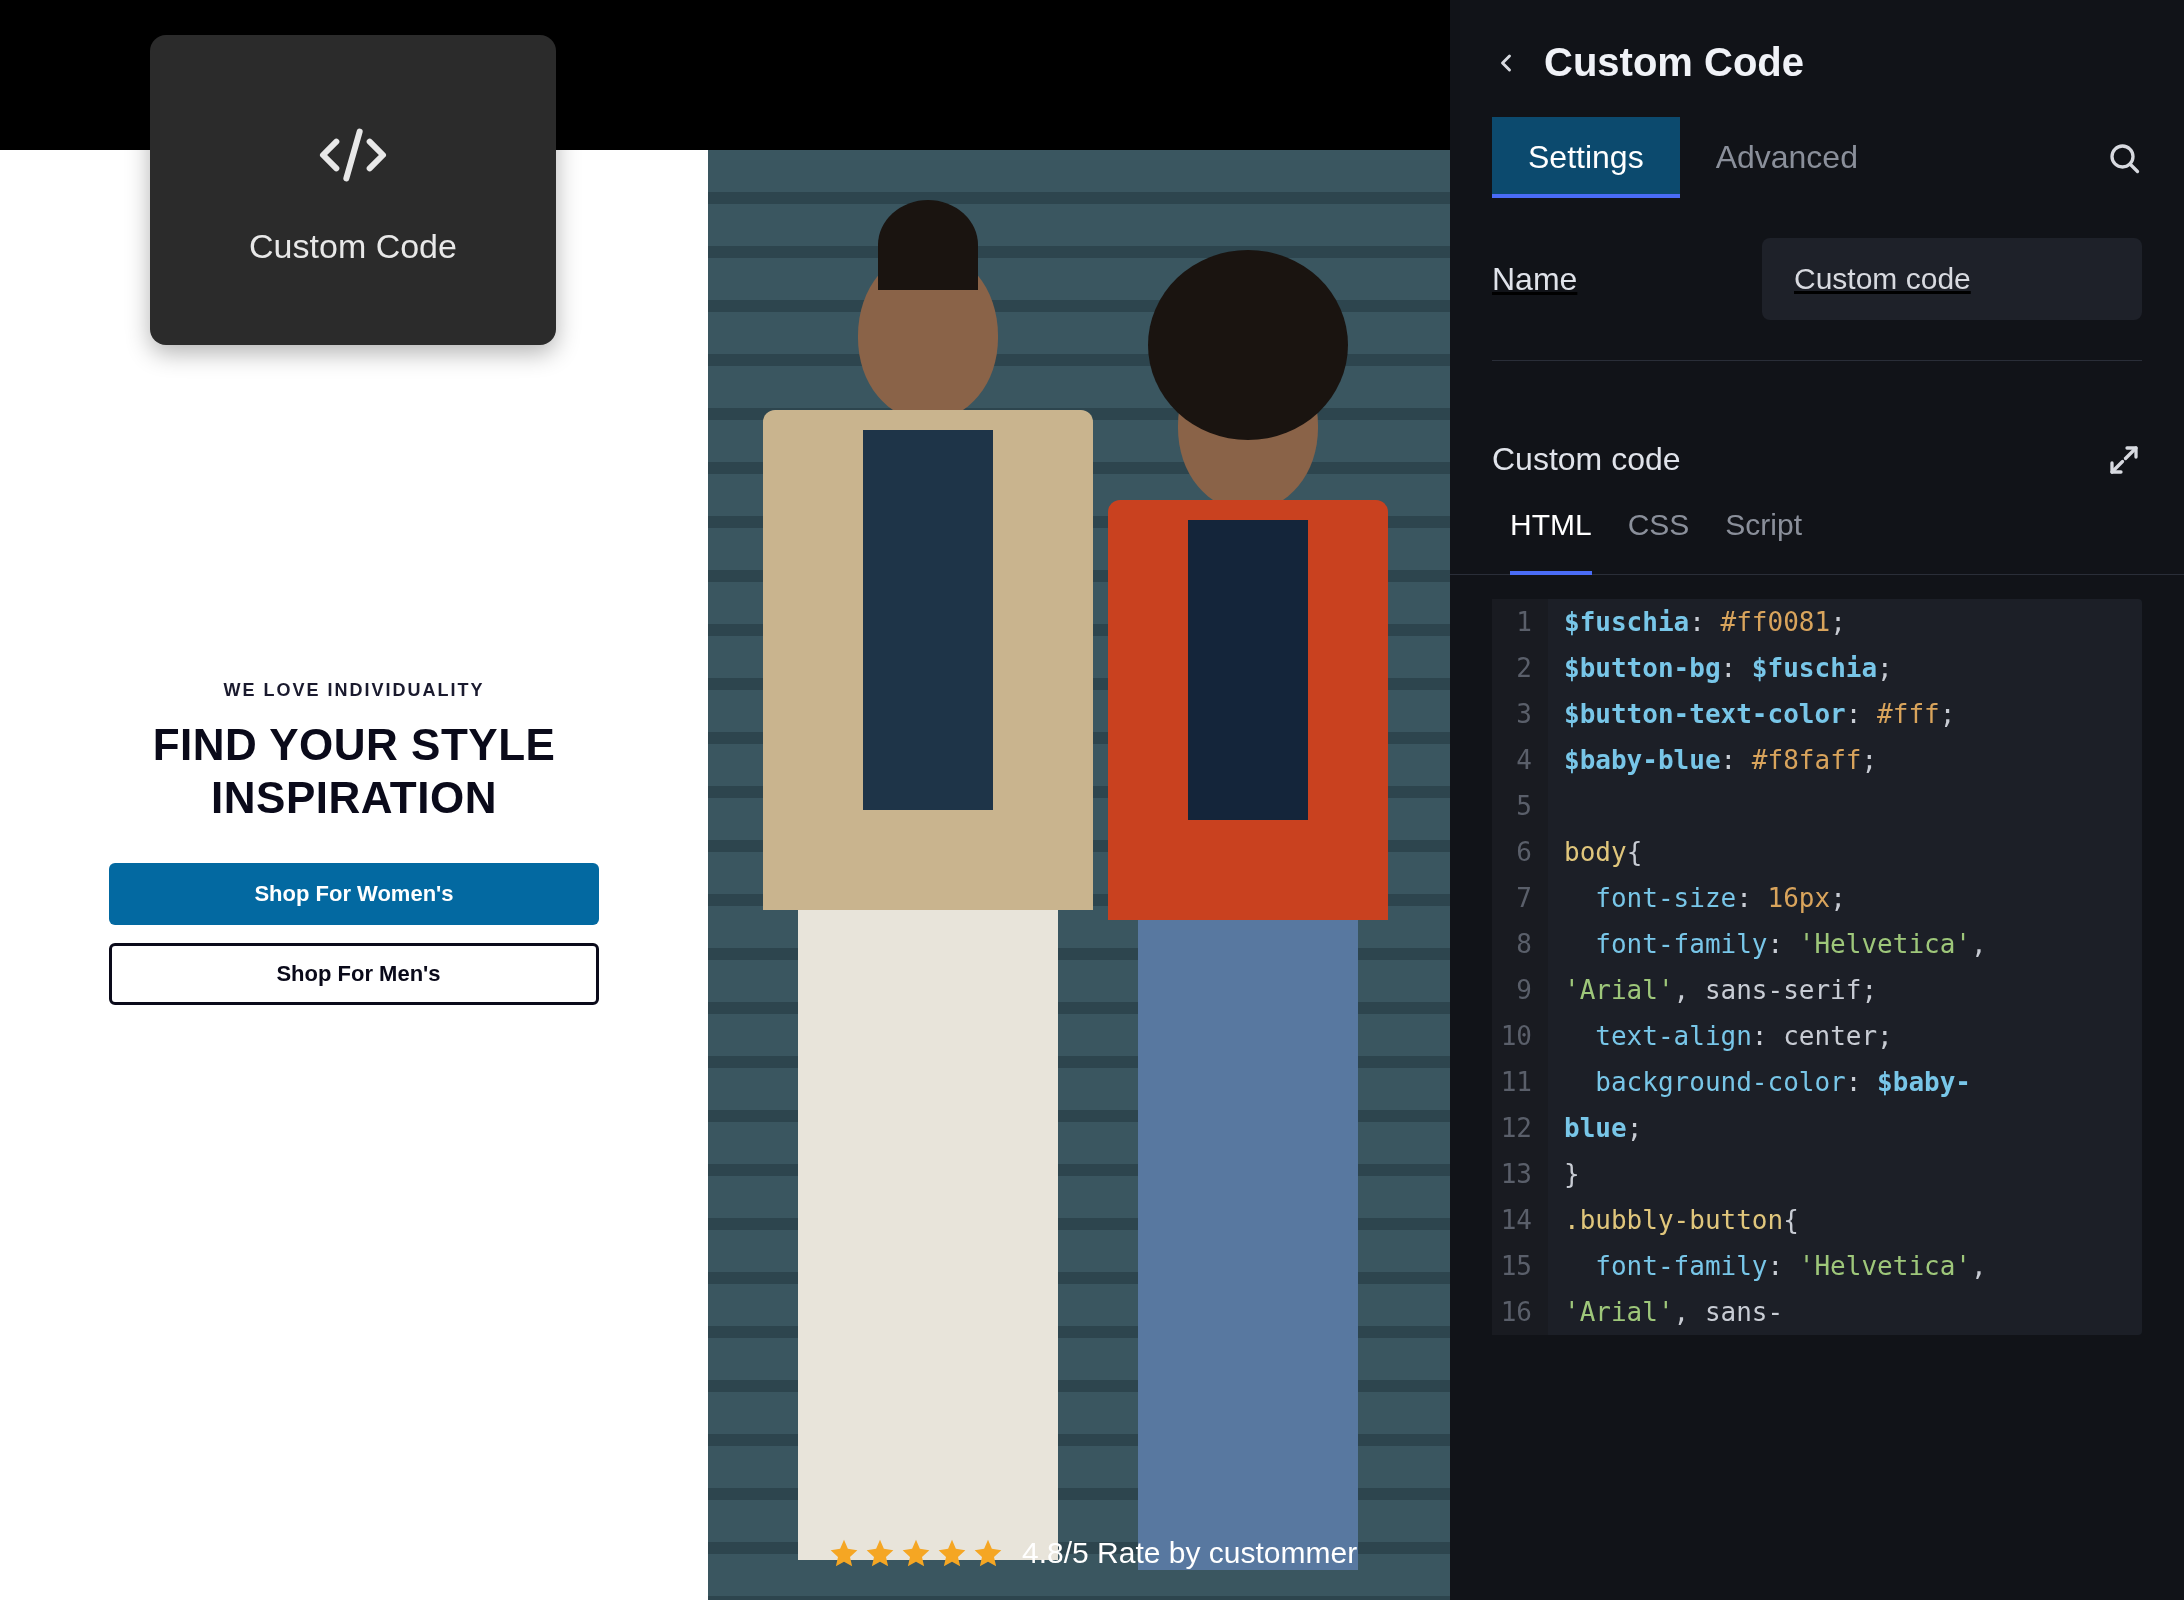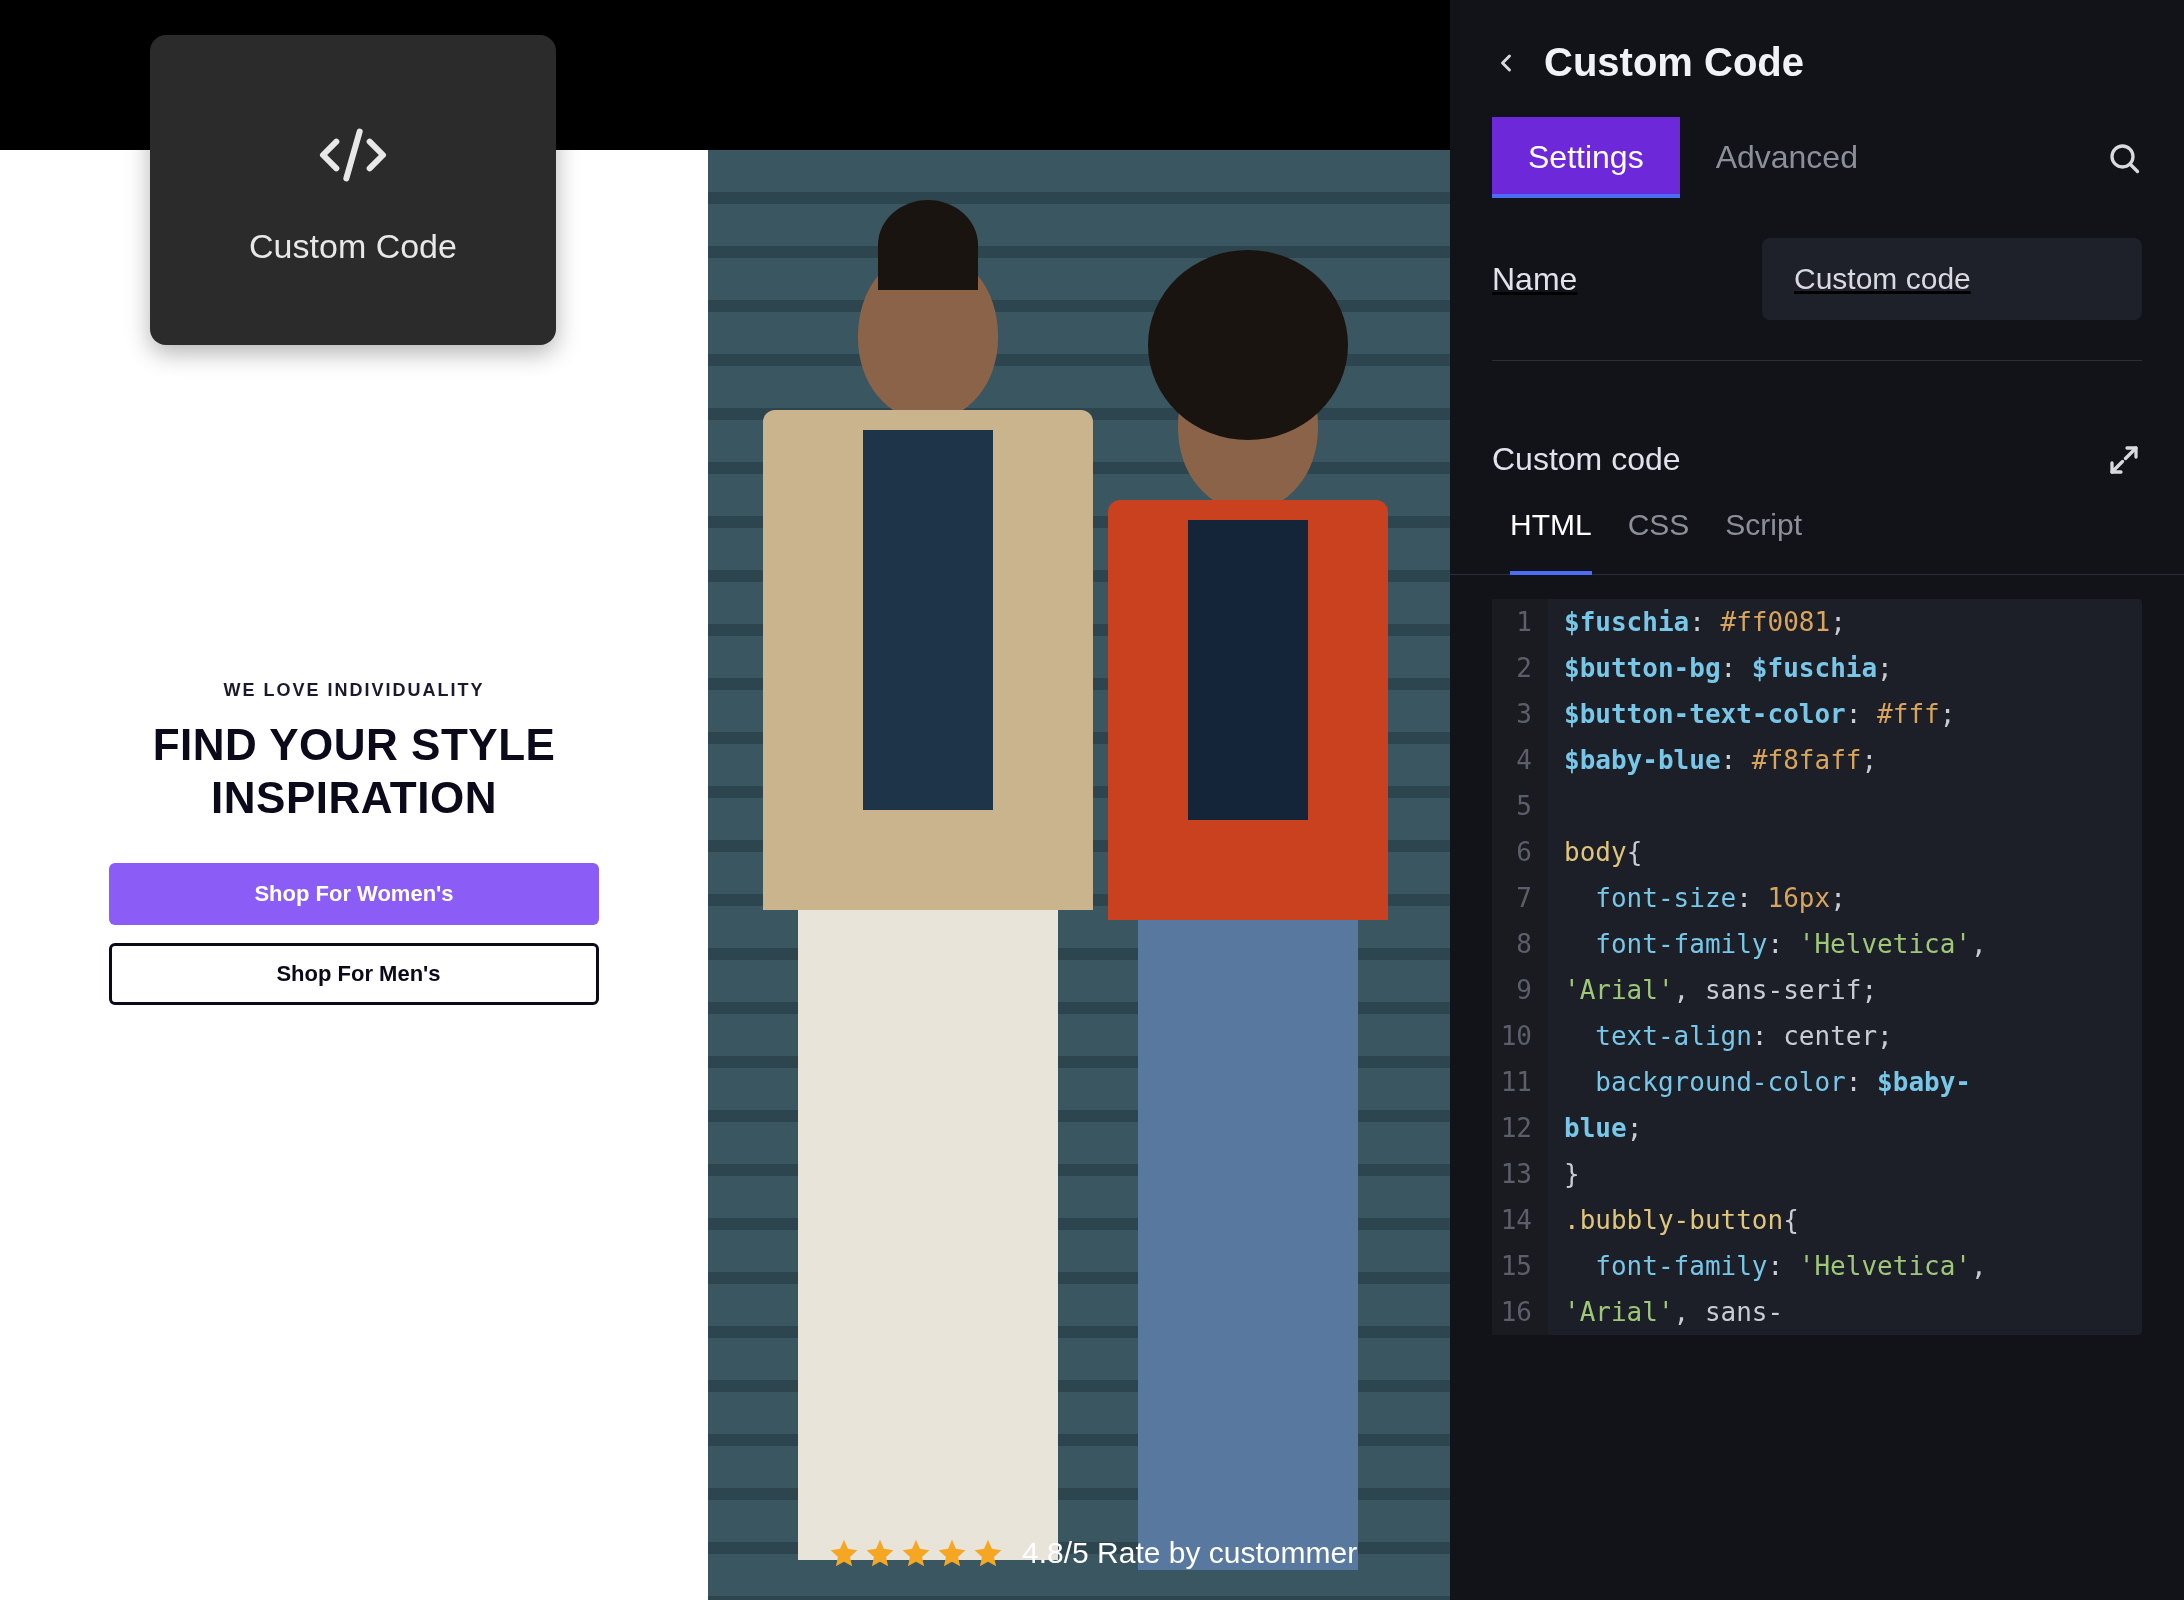--- a/index.html
+++ b/index.html
@@ -97,21 +97,21 @@
   align-items: center;
   justify-content: center;
   font-size: 22px;
   font-weight: 700;
   border-radius: 6px;
   margin-bottom: 18px;
   cursor: pointer;
 }
 
 .btn-primary {
-  background: #8b5cf6;
+  background: #0369a1;
   color: #fff;
   border: none;
   text-align: right;
 }
 
 .btn-secondary {
   background: #fff;
   color: #0a0a1a;
   border: 3px solid #0a0a1a;
   padding-left: 9px;
@@ -306,21 +306,21 @@
 .tab {
   padding: 22px 36px;
   font-size: 32px;
   color: #8a8f9a;
   cursor: pointer;
   position: relative;
 }
 
 .tab.active {
   color: #fff;
-  background: #6d28d9;
+  background: #0c4a6e;
 }
 
 .tab.active::after {
   content: '';
   position: absolute;
   bottom: 0;
   left: 0;
   right: 0;
   height: 4px;
   background: #4a6cf7;

